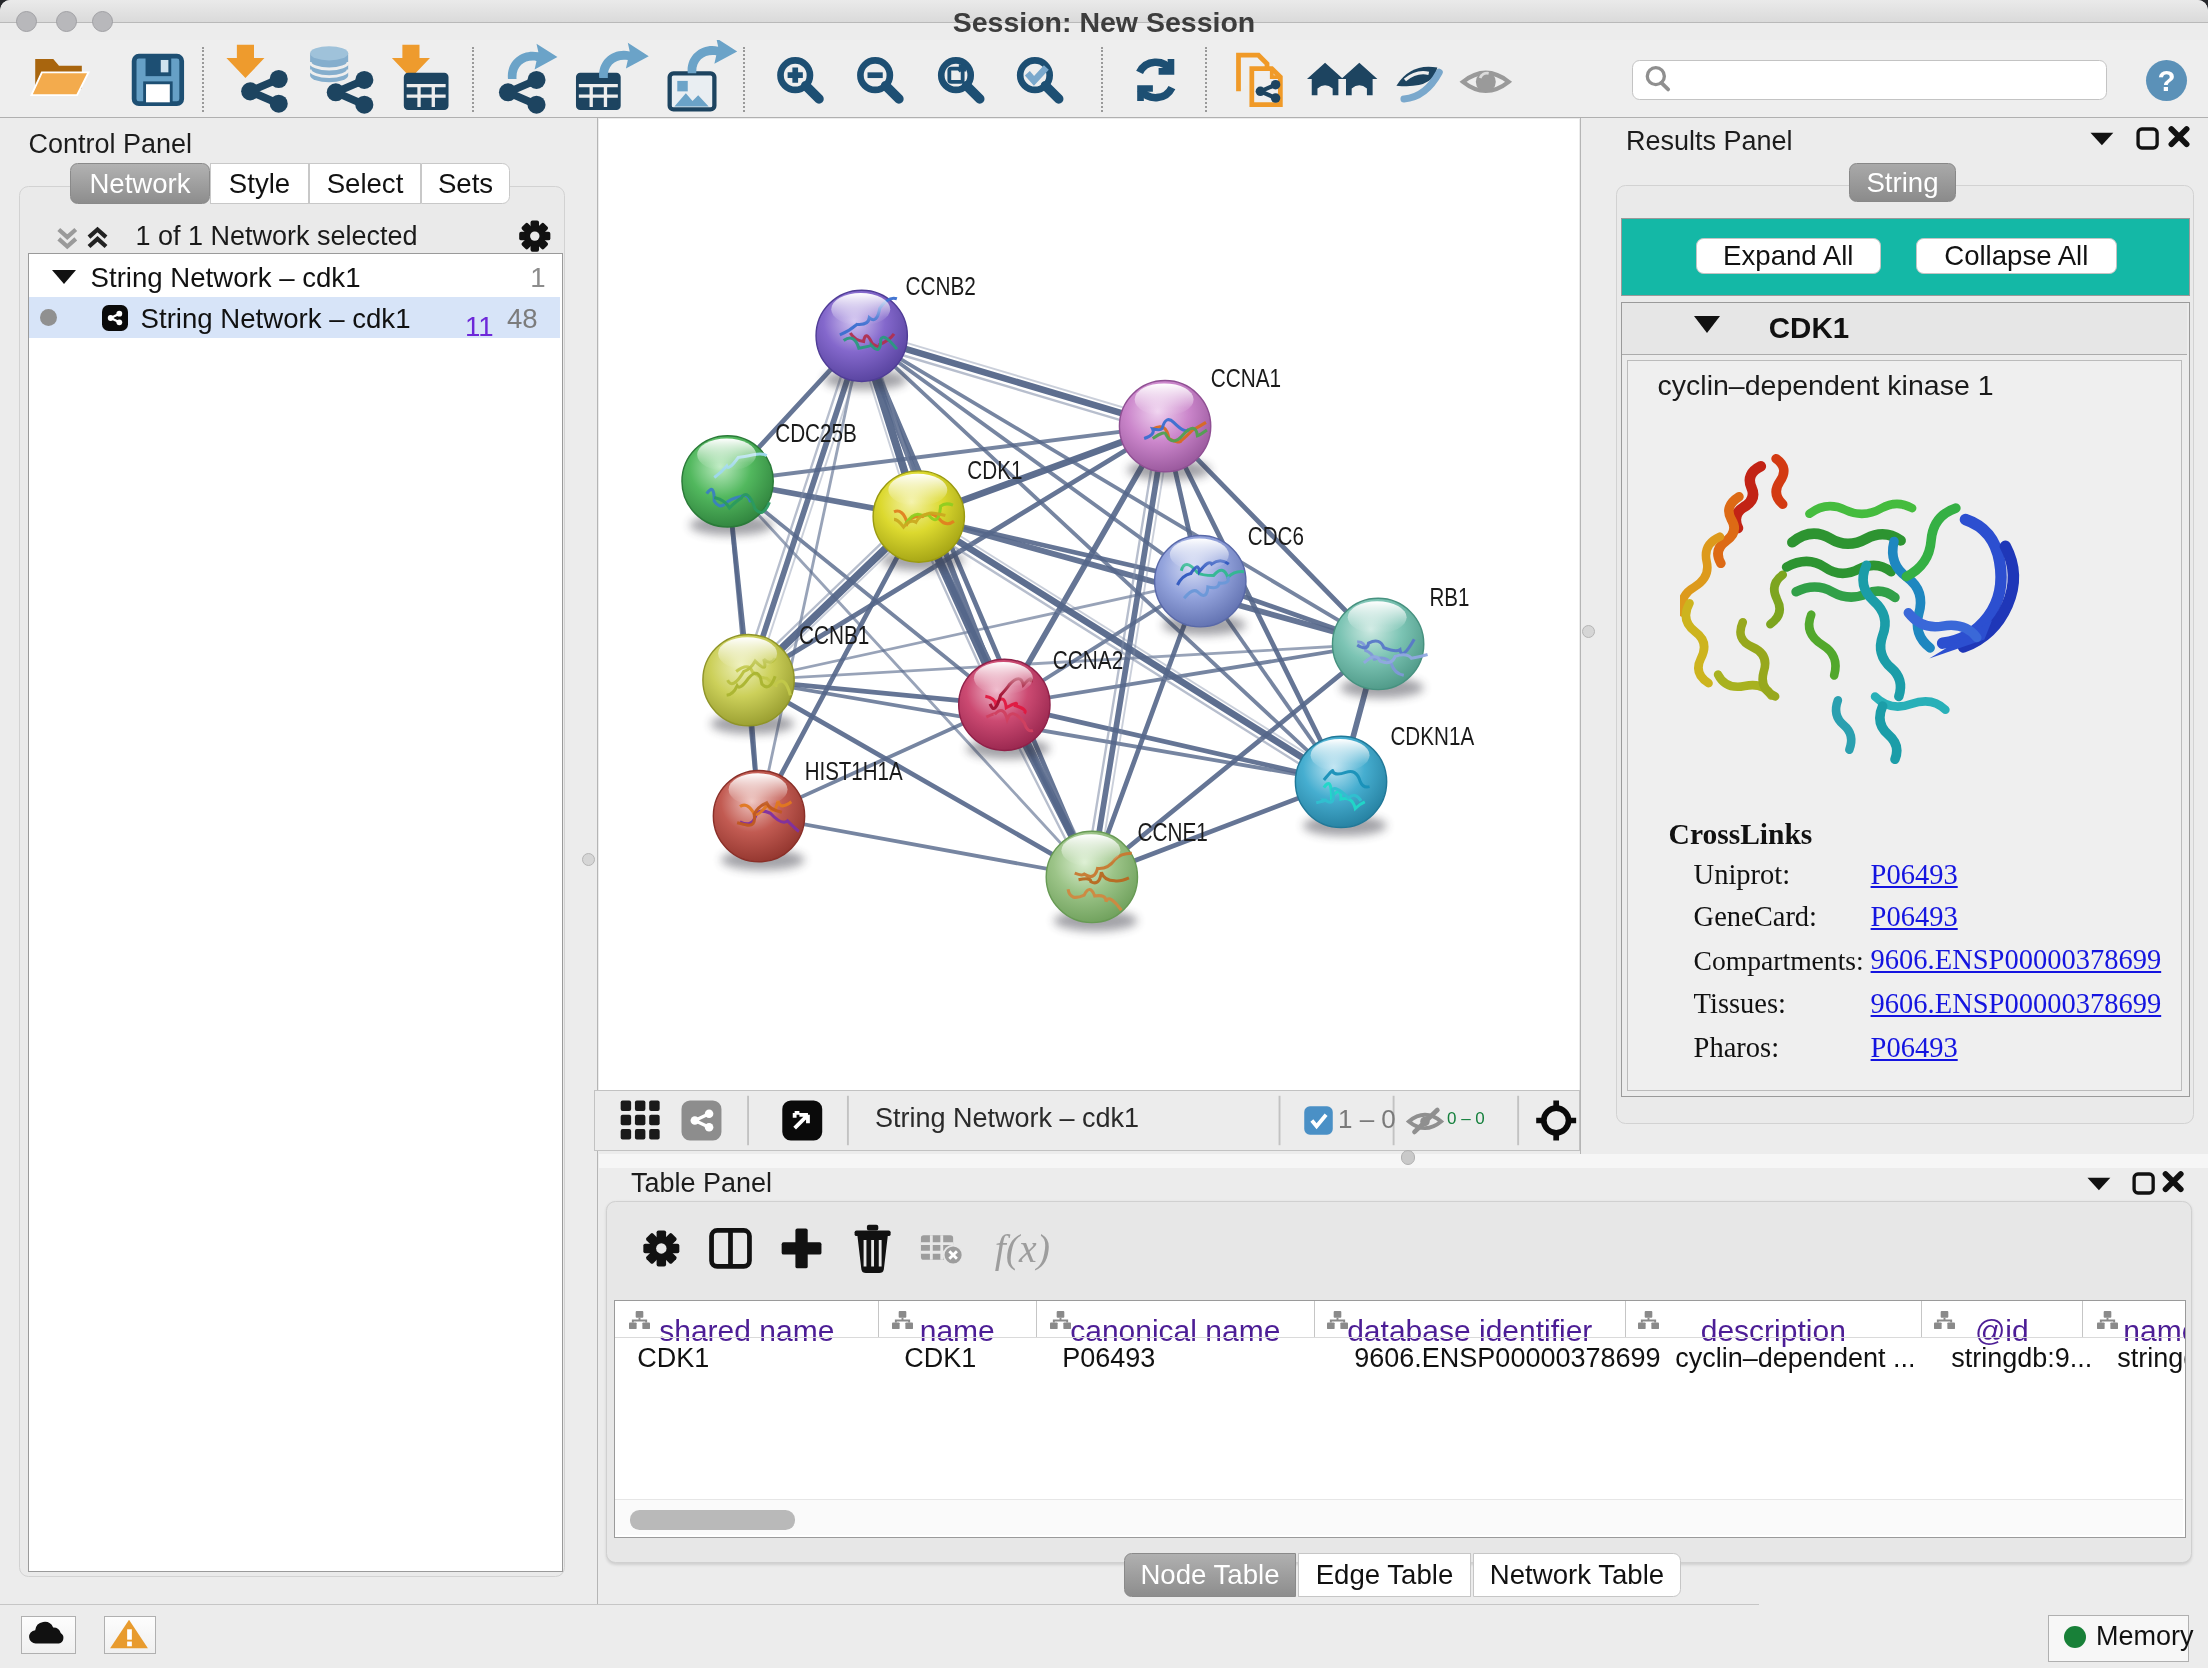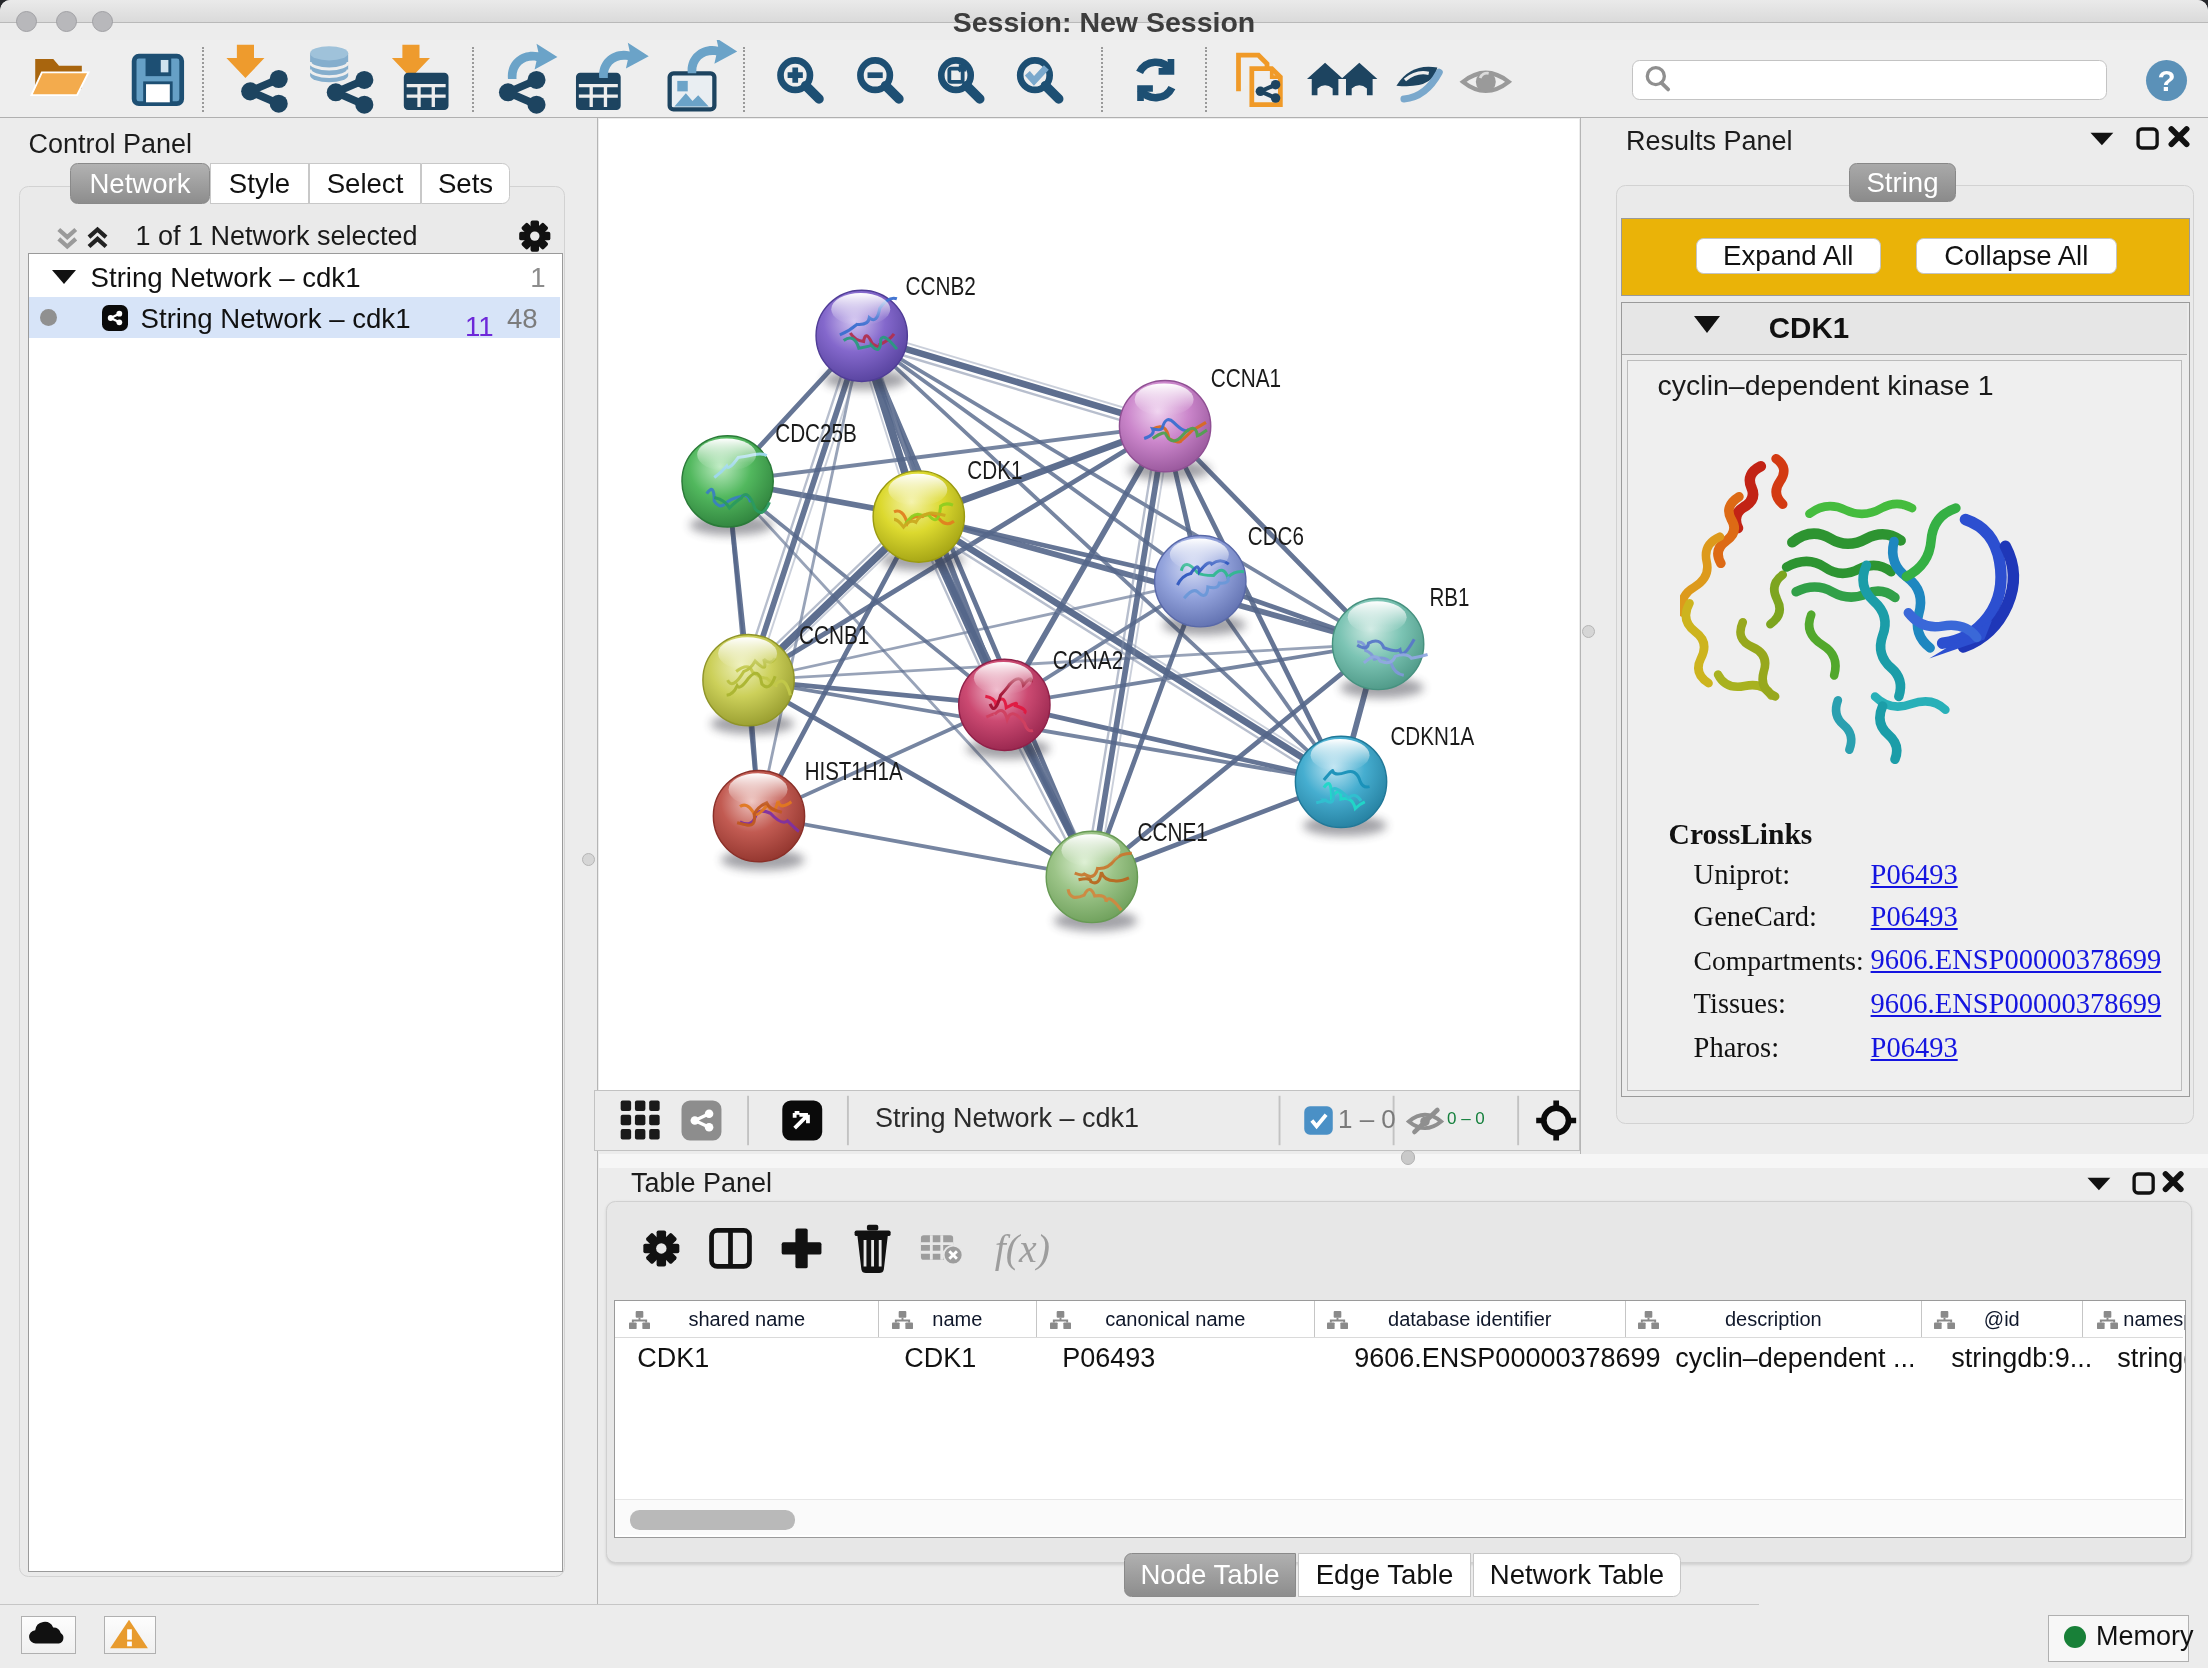--- a/index.html
+++ b/index.html
@@ -21,31 +21,31 @@
 #cp-group{position:absolute;left:19px;top:68px;width:546px;height:1391px;background:#eaeaea;border:1px solid #d2d2d2;border-radius:9.5px}
 #cp-list{position:absolute;left:7.6px;top:66px;width:535px;height:1319px;background:#fff;border:1.9px solid #9a9a9a}
 .tab{position:absolute;top:45px;z-index:3;height:41px;font-size:27.6px;text-align:center;background:#fff;border:1px solid #c8c8c8;color:#111;line-height:39px}
 .tabsel{background:linear-gradient(#b2b2b2,#8d8d8d);color:#fff;border:1px solid #8a8a8a}
 
 #netview{position:absolute;left:599px;top:119px;width:980px;height:971px;background:#fff;overflow:hidden}
 #netfooter{position:absolute;left:594px;top:1090px;width:986px;height:61px;background:#ececec;border:1px solid #c2c2c2}
 
 #rpanel{position:absolute;left:1580px;top:118px;width:629px;height:1036px;background:#ececec;border-left:1px solid #b5b5b5}
 #rp-group{position:absolute;left:35px;top:67px;width:578px;height:939px;background:#eaeaea;border:1px solid #d2d2d2;border-radius:9.5px}
-#rp-box1{position:absolute;left:3.8px;top:32px;width:569px;height:78px;border:1.9px solid #9a9a9a;background:#eab308}
+#rp-box1{position:absolute;left:3.8px;top:32px;width:569px;height:78px;border:1.9px solid #9a9a9a;background:#14b8a6}
 #rp-box2{position:absolute;left:3.8px;top:116px;width:569px;height:795px;border:1.9px solid #9a9a9a;background:#ececec}
 .btn{position:absolute;background:#fff;border:1.4px solid #c4c4c4;border-radius:7.6px;font-size:27.6px;color:#111;text-align:center}
 #rp-inner{position:absolute;left:4.8px;top:57px;width:555px;height:731px;border:1px solid #bbb;background:#efefef}
 .serif{font-family:"Liberation Serif",serif}
 .link{color:#1414e0;text-decoration:underline}
 
 #tpanel{position:absolute;left:599px;top:1154px;width:1609px;height:446px;background:#ececec}
 #tp-group{position:absolute;left:6.7px;top:47px;width:1586px;height:362px;background:#e7e7e7;border:1px solid #d0d0d0;border-radius:9.5px;box-shadow:0 1.9px 2.9px rgba(0,0,0,0.12)}
 #tp-table{position:absolute;left:7.6px;top:98px;width:1572px;height:238px;background:#fff;border:1.9px solid #9a9a9a;overflow:hidden}
-.th{position:absolute;top:0;height:36px;font-size:20px;color:#0f172a;text-align:center;line-height:36px}
+.th{position:absolute;top:12px;height:36px;font-size:30px;color:#4c1d95;text-align:center;line-height:36px}
 .td{position:absolute;top:36px;height:42px;font-size:27px;color:#111;line-height:42px}
 .colsep{position:absolute;top:0;height:36px;width:0;border-left:1px solid #c6c6c6}
 .btab{position:absolute;top:1552px;height:44px;font-size:27.6px;text-align:center;background:#fff;border:1px solid #c6c6c6;color:#111;line-height:42px}
 
 #statusbar{position:absolute;left:0;top:1604px;width:1759px;height:65px;background:#ececec;border-top:1px solid #c6c6c6}
 .sbtn{position:absolute;background:linear-gradient(#fdfdfd,#f0f0f0);border:1.9px solid #b0b0b0}
 </style>
 </head>
 <body>
 <div id="win">

